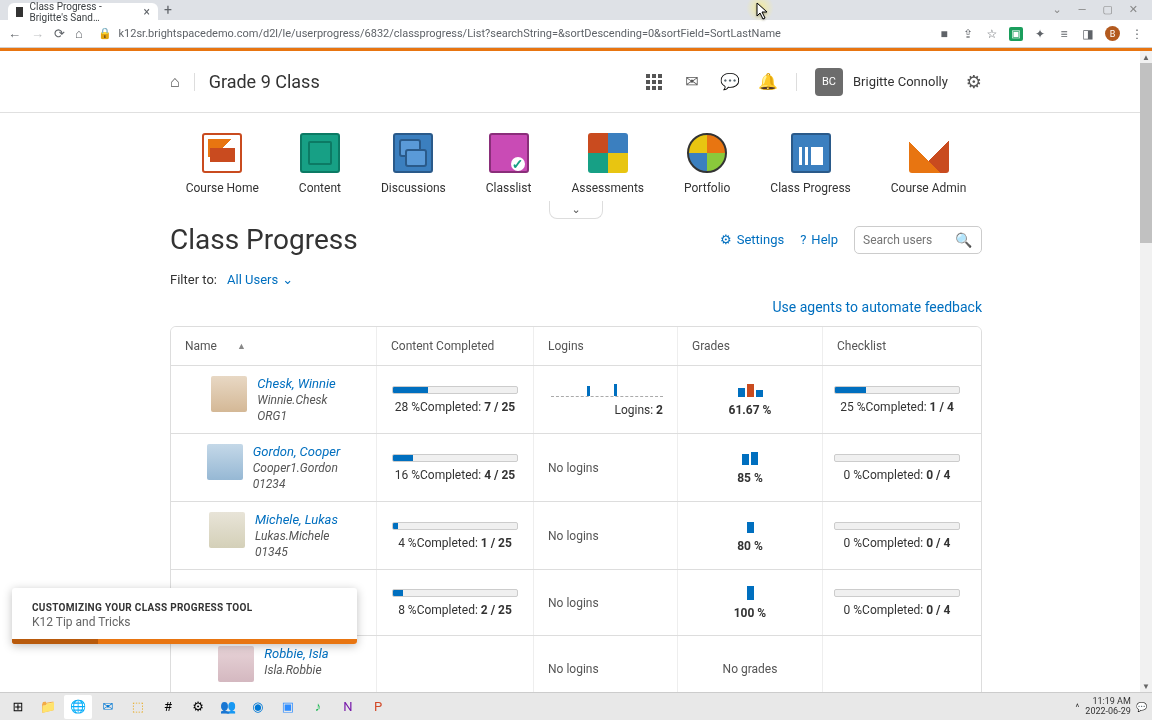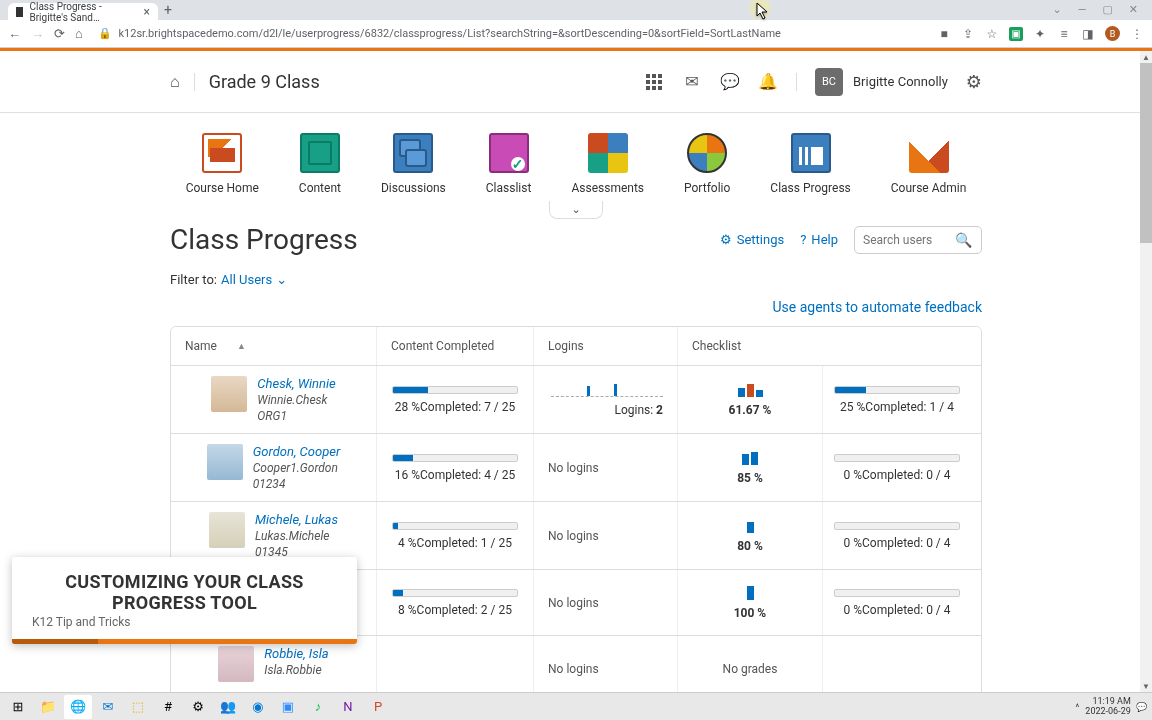--- a/index.html
+++ b/index.html
@@ -67,21 +67,21 @@
 
 .body { padding: 18px 170px 0; }
 .page-title-row { display: flex; align-items: center; justify-content: space-between; margin-bottom: 16px; }
 .page-title { font-size: 28px; color: #333; font-weight: 400; }
 .title-actions { display: flex; align-items: center; gap: 16px; }
 .link-action { display: flex; align-items: center; gap: 5px; color: #006fbf; font-size: 13px; cursor: pointer; }
 .search-box { border: 1px solid #ccc; border-radius: 5px; display: flex; align-items: center; padding: 5px 8px; width: 128px; }
 .search-box input { border: none; outline: none; font-size: 12px; flex: 1; width: 90px; color: #888;}
 .search-box .sicon { color: #555; font-size: 14px; }
 
-.filter-row { display: flex; align-items: center; gap: 4px; font-size: 13px; color: #333; margin-bottom: 10px; }
+.filter-row { display: flex; align-items: center; gap: 10px; font-size: 13px; color: #333; margin-bottom: 10px; }
 .filter-row .dropdown { color: #006fbf; cursor: pointer; display: flex; align-items: center; gap: 4px; }
 
 .agent-link { text-align: right; margin-bottom: 10px; }
 .agent-link a { color: #006fbf; font-size: 14px; text-decoration: none; }
 
 
 .table { border: 1px solid #ddd; border-radius: 6px; overflow: hidden; }
 .thead { display: grid; grid-template-columns: 206px 157px 144px 145px 148px; background: #fff; border-bottom: 1px solid #ddd; }
 .th { padding: 12px 14px; font-size: 12px; color: #555; border-right: 1px solid #eee; display:flex; align-items:center; gap:20px;}
 .th:last-child { border-right: none; }
@@ -98,39 +98,39 @@
 .avatar.a5{background:linear-gradient(#e8d4d8,#d4b8c0);}
 .name-info { display: flex; flex-direction: column; gap: 2px; }
 .name-link { color: #006fbf; font-size: 13px; cursor: pointer; }
 .name-sub { color: #555; font-size: 12px; }
 
 .prog-cell { gap: 6px; }
 .progbar { width: 126px; height: 8px; background: #f0f0f0; border: 1px solid #ccc; border-radius: 2px; overflow: hidden; }
 .progbar .fill { height: 100%; background: #006fbf; }
 .prog-text { display: flex; justify-content: space-between; font-size: 12px; color: #333; }
 .prog-text .pct { font-weight: 400; }
-.prog-text .bold { font-weight: normal; }
+.prog-text .bold { font-weight: bold; }
 
 .login-cell { align-items: flex-end; gap: 6px; }
 .login-spark { width: 112px; height: 14px; border-bottom: 1px dashed #aaa; position: relative; }
 .login-spark .bar { position: absolute; bottom: 0; width: 3px; background: #006fbf; }
 .login-text { font-size: 12px; color: #333; align-self: flex-end; }
 .login-none { color: #555; font-size: 12px; align-self: flex-start;}
 
 .grade-cell { gap: 6px; }
 .grade-bars { display: flex; gap: 2px; align-items: flex-end; height: 14px; }
 .grade-bars .gb { width: 7px; }
 .gb.blue { background: #006fbf; } .gb.red { background: #c94b1f; }
 .grade-text { font-size: 12px; color: #333; font-weight: bold;}
 .grade-none { color: #555; font-size: 12px; font-weight:normal;}
 
 
 .popup { position: absolute; left: 12px; bottom: 76px; width: 345px; background: #fff; box-shadow: 0 2px 10px rgba(0,0,0,.25); border-radius: 3px; overflow: hidden; z-index: 10;}
 .popup-body { padding: 14px 20px 10px; }
-.popup-title { font-size: 18px; font-weight: bold; color: #333; letter-spacing: .3px; text-align: center; }
+.popup-title { font-size: 10px; font-weight: bold; color: #333; letter-spacing: .3px; }
 .popup-sub { font-size: 12px; color: #666; margin-top: 2px; }
 .popup-bar { height: 5px; background: #e87511; }
 .popup-bar .inner { height: 100%; width: 25%; background: #b85a0c; }
 
 
 .cursor { position: absolute; left: 756px; top: 2px; width: 14px; height: 18px; z-index: 100; pointer-events: none;}
 .cursor-hl { position:absolute; left:746px; top:-6px; width:28px; height:28px; background: radial-gradient(circle,#fff176aa 0%, #fff17600 70%); border-radius:50%; z-index:99;}
 .cursor svg { filter: drop-shadow(0 1px 1px rgba(0,0,0,.3)); }
 
 
@@ -299,20 +299,23 @@
             <span>Name</span>
             <span class="sort">▲</span>
           </div>
         <div class="th">
             <span>Content Completed</span>
           </div>
         <div class="th">
             <span>Logins</span>
           </div>
         <div class="th">
+            <span>Grades</span>
+          </div>
+        <div class="th">
             <span>Checklist</span>
           </div>
       </div>
       <div id="tbody">
           <div class="trow">
             <div class="td name-cell">
       <div class="avatar a1"></div>
       <div class="name-info">
         <span class="name-link">Chesk, Winnie</span>
         <span class="name-sub">Winnie.Chesk</span>

